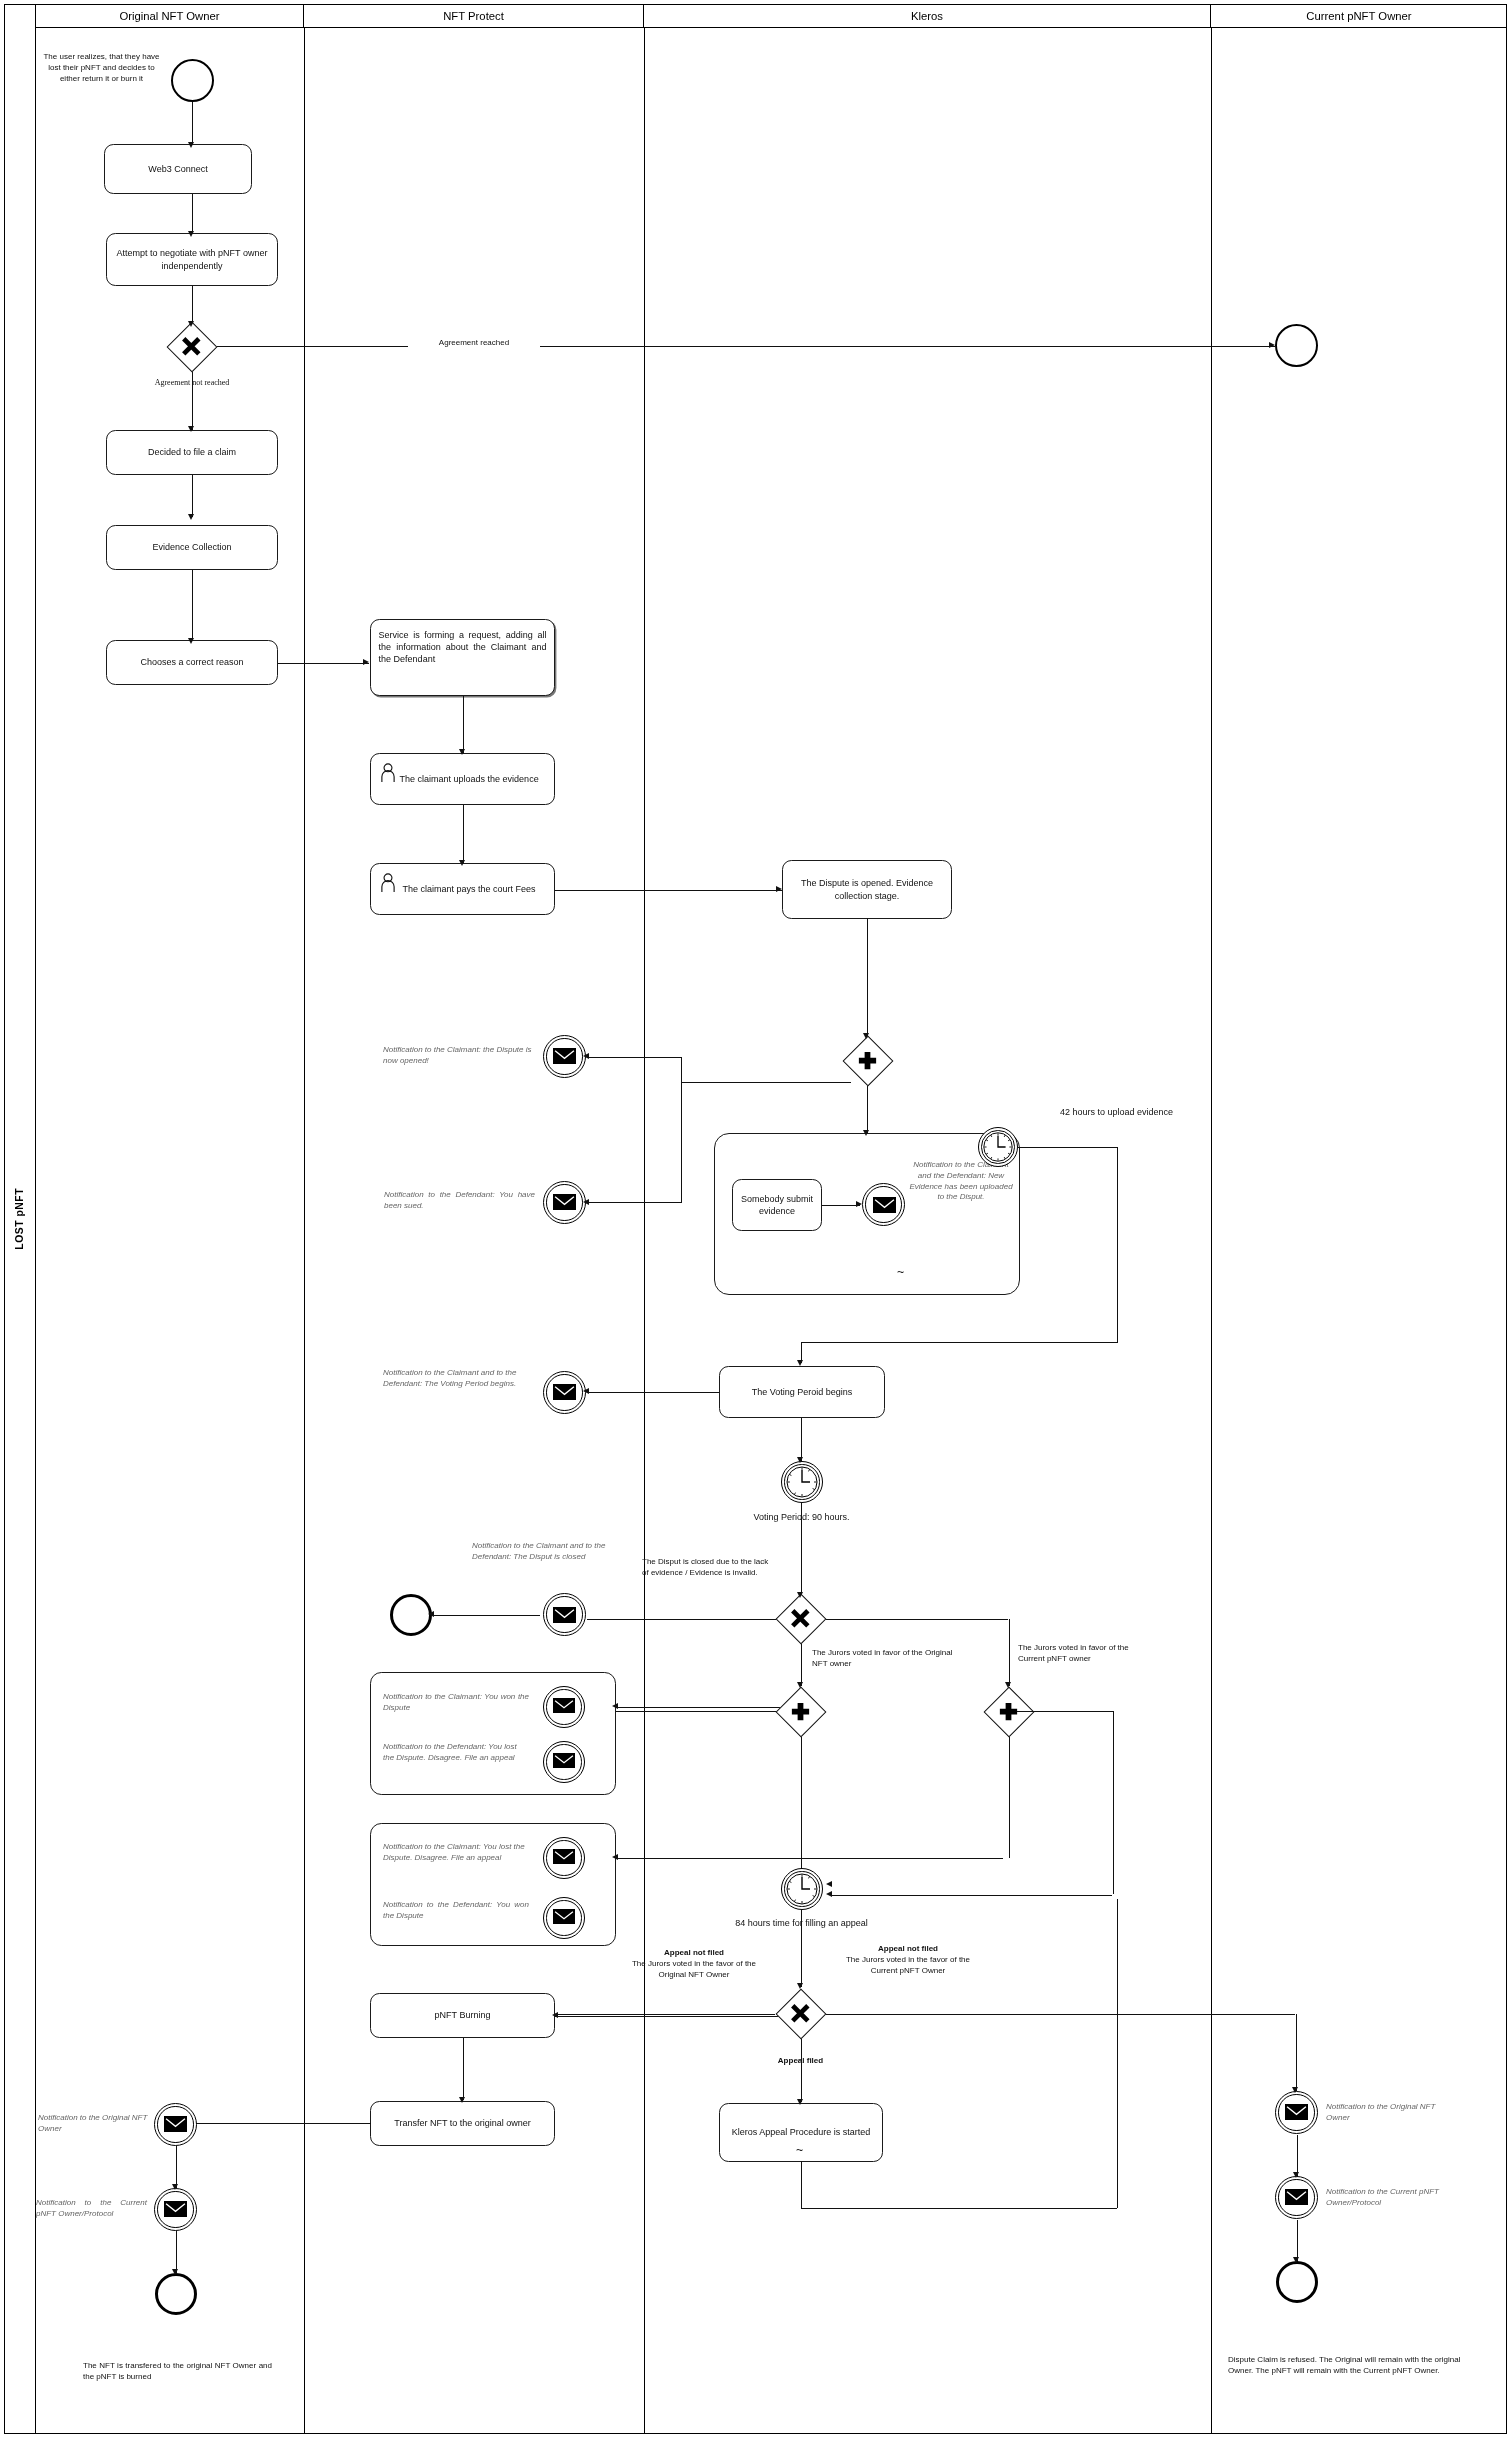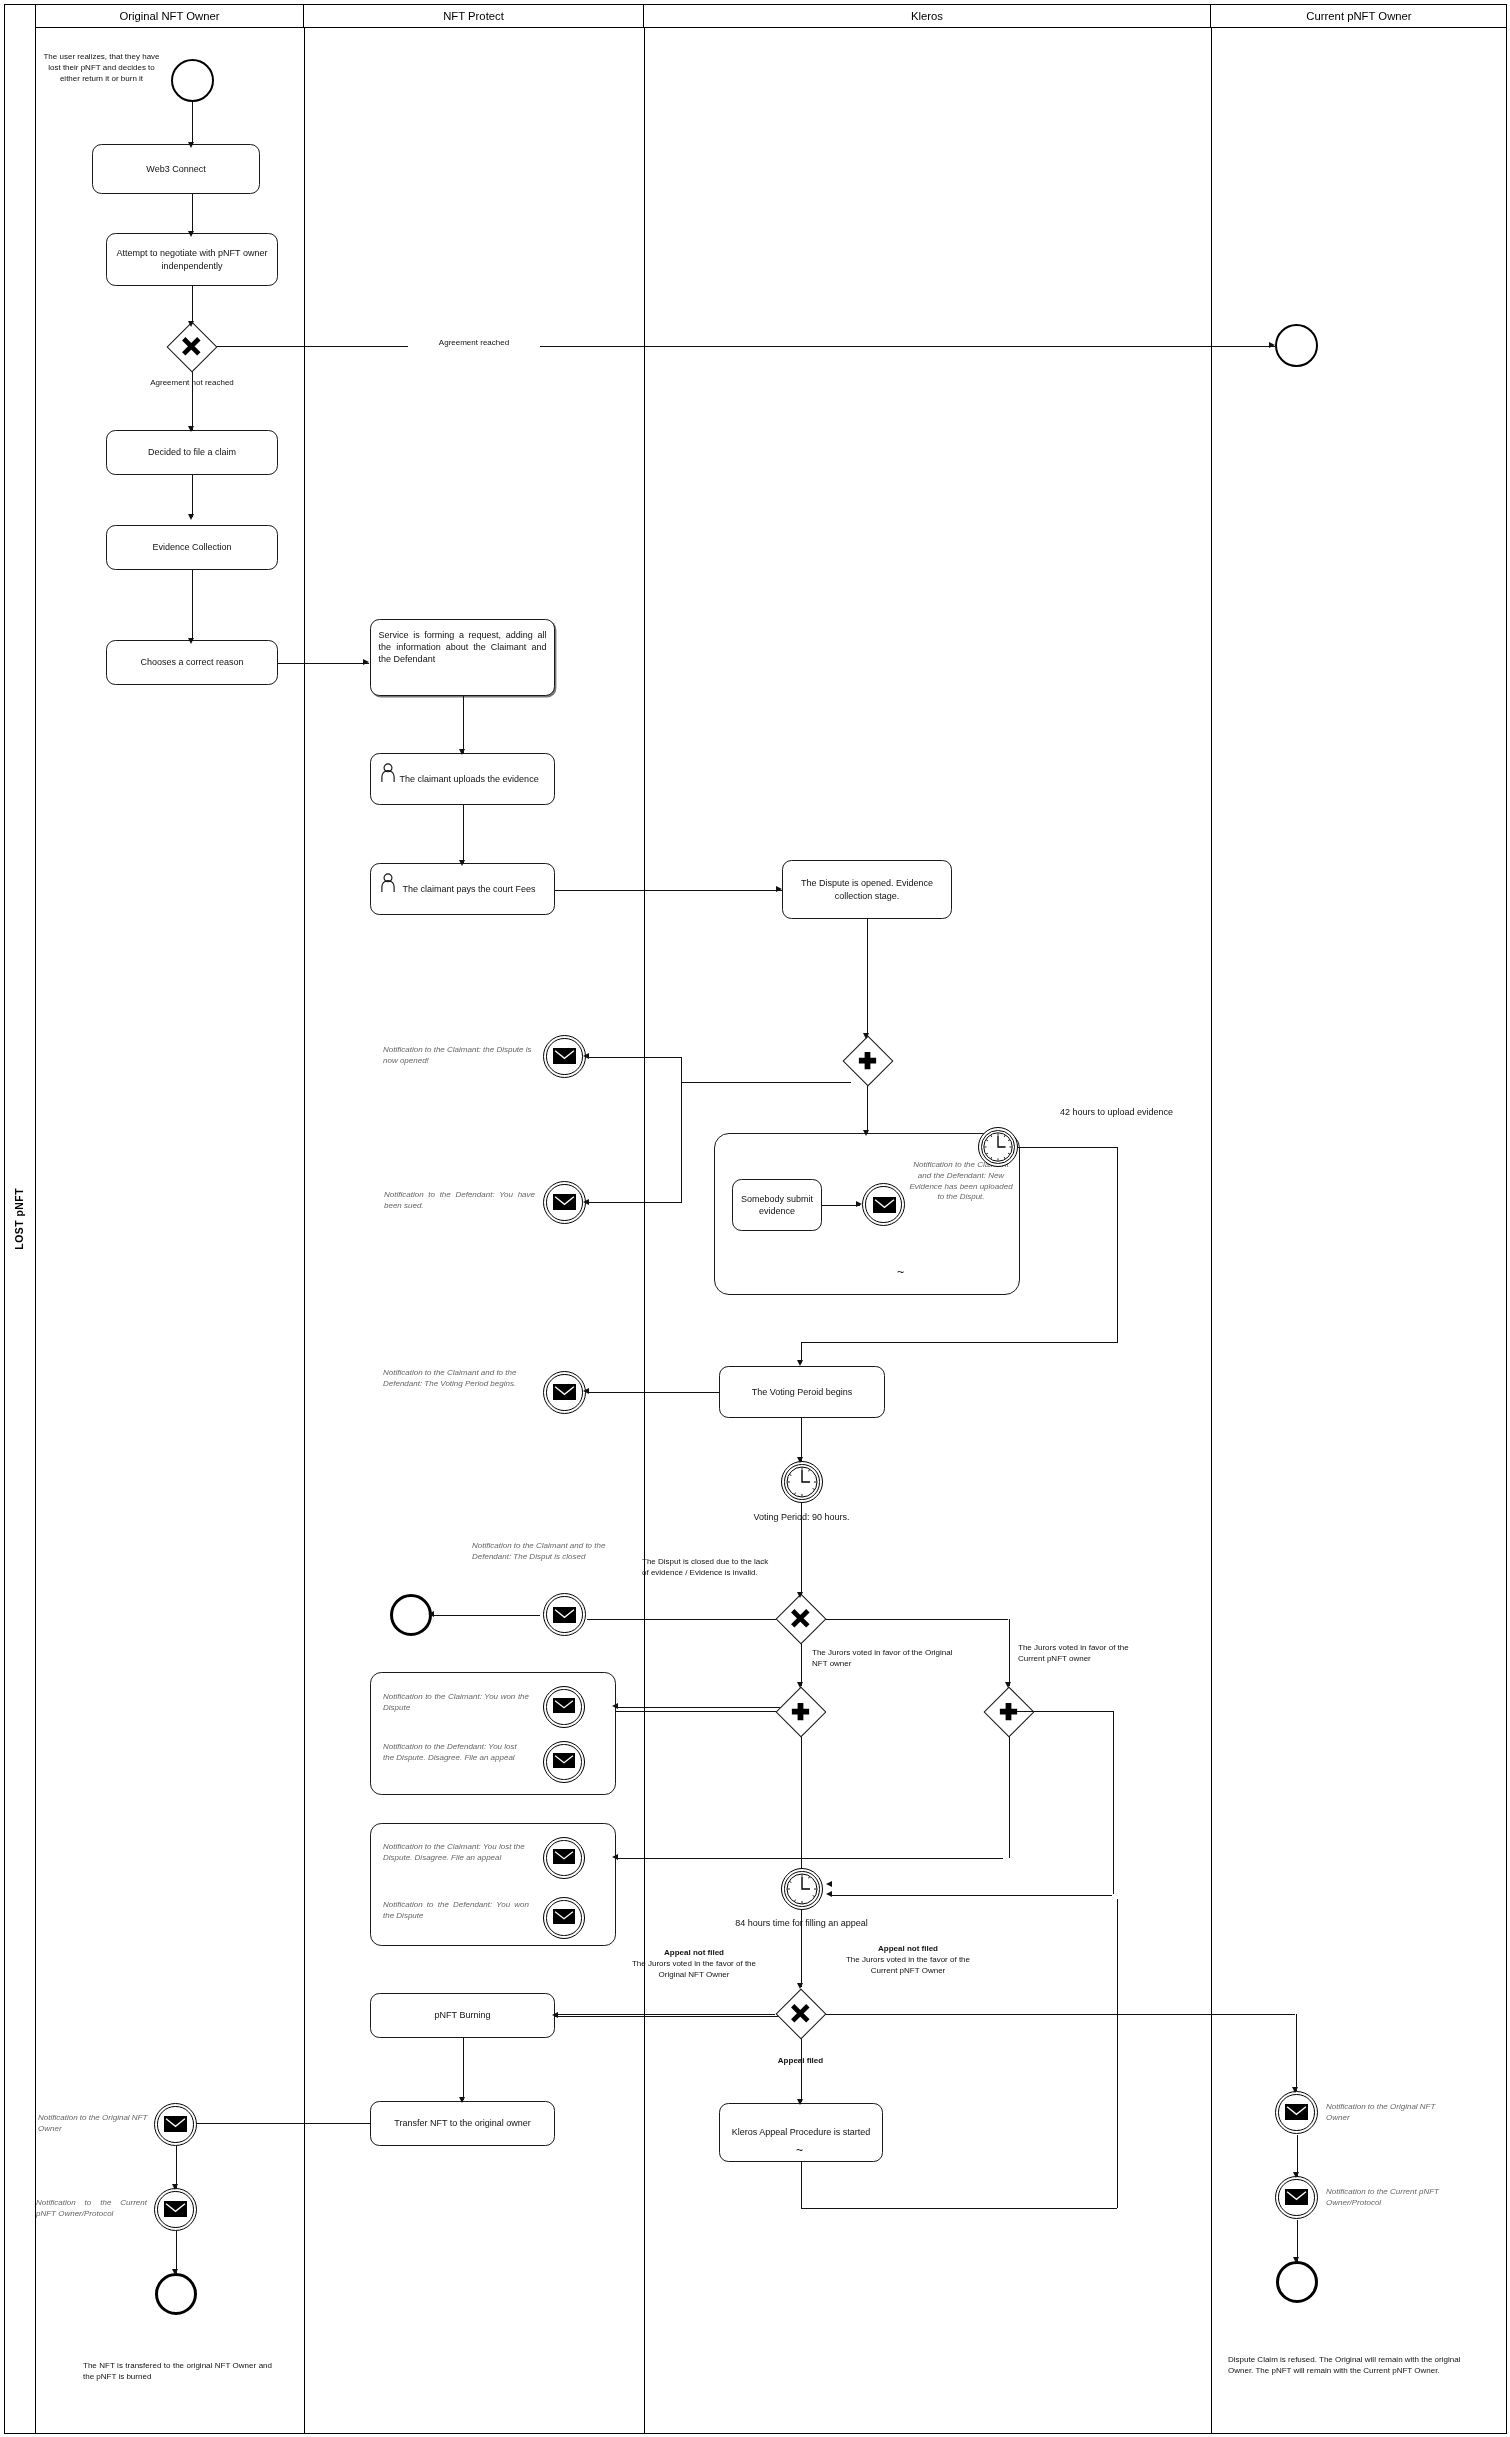--- a/index.html
+++ b/index.html
@@ -86,21 +86,21 @@
   <div class="lane-div" style="left:304px;"></div>
   <div class="lane-div" style="left:644px;"></div>
   <div class="lane-div" style="left:1211px;"></div>
 
   <div class="lbl c" style="left:40px;top:52px;width:123px;">The user realizes, that they have lost their pNFT and decides to either return it or burn it</div>
   <div class="ev start" style="left:171px;top:59px;width:43px;height:43px;"></div>
 
   <div class="ln lnv" style="left:192px;top:102px;height:43px;"></div>
   <div class="arw d" style="left:188px;top:142px;"></div>
 
-  <div class="task" style="left:92px;top:144px;width:168px;height:50px;">Web3 Connect</div>
+  <div class="task" style="left:104px;top:144px;width:148px;height:50px;">Web3 Connect</div>
 
   <div class="ln lnv" style="left:192px;top:194px;height:41px;"></div>
   <div class="arw d" style="left:188px;top:231px;"></div>
 
   <div class="task" style="left:106px;top:233px;width:172px;height:53px;">Attempt to negotiate with pNFT owner indenpendently</div>
 
   <div class="ln lnv" style="left:192px;top:286px;height:39px;"></div>
   <div class="arw d" style="left:188px;top:321px;"></div>
 
   <div class="gw-wrap" style="left:166px;top:321px;width:51px;height:51px;">
@@ -109,21 +109,21 @@
       <svg width="24.6" height="24.6" viewBox="0 0 26 26">
           <path d="M5 5 L21 21 M21 5 L5 21" stroke="#000" stroke-width="5" stroke-linecap="butt"></path>
         </svg>
     </div>
   </div>
 
   <div class="ln lnh" style="left:217px;top:346px;width:1058px;"></div>
   <div class="arw r" style="left:1269px;top:342px;"></div>
   <div class="lbl" style="left:408px;top:338px;width:132px;background:#fff;text-align:center;">Agreement reached</div>
 
-  <div class="lbl c" style="left:126px;top:378px;width:132px;">Agreement not reached</div>
+  <div class="lbl c" style="left:126px;top:378px;width:132px;font-family:Liberation Serif, serif;">Agreement not reached</div>
 
   <div class="ln lnv" style="left:192px;top:372px;height:58px;"></div>
   <div class="arw d" style="left:188px;top:426px;"></div>
 
   <div class="task" style="left:106px;top:430px;width:172px;height:45px;">Decided to file a claim</div>
 
   <div class="ln lnv" style="left:192px;top:475px;height:42px;"></div>
   <div class="arw d" style="left:188px;top:514px;"></div>
 
   <div class="task" style="left:106px;top:525px;width:172px;height:45px;">Evidence Collection</div>

